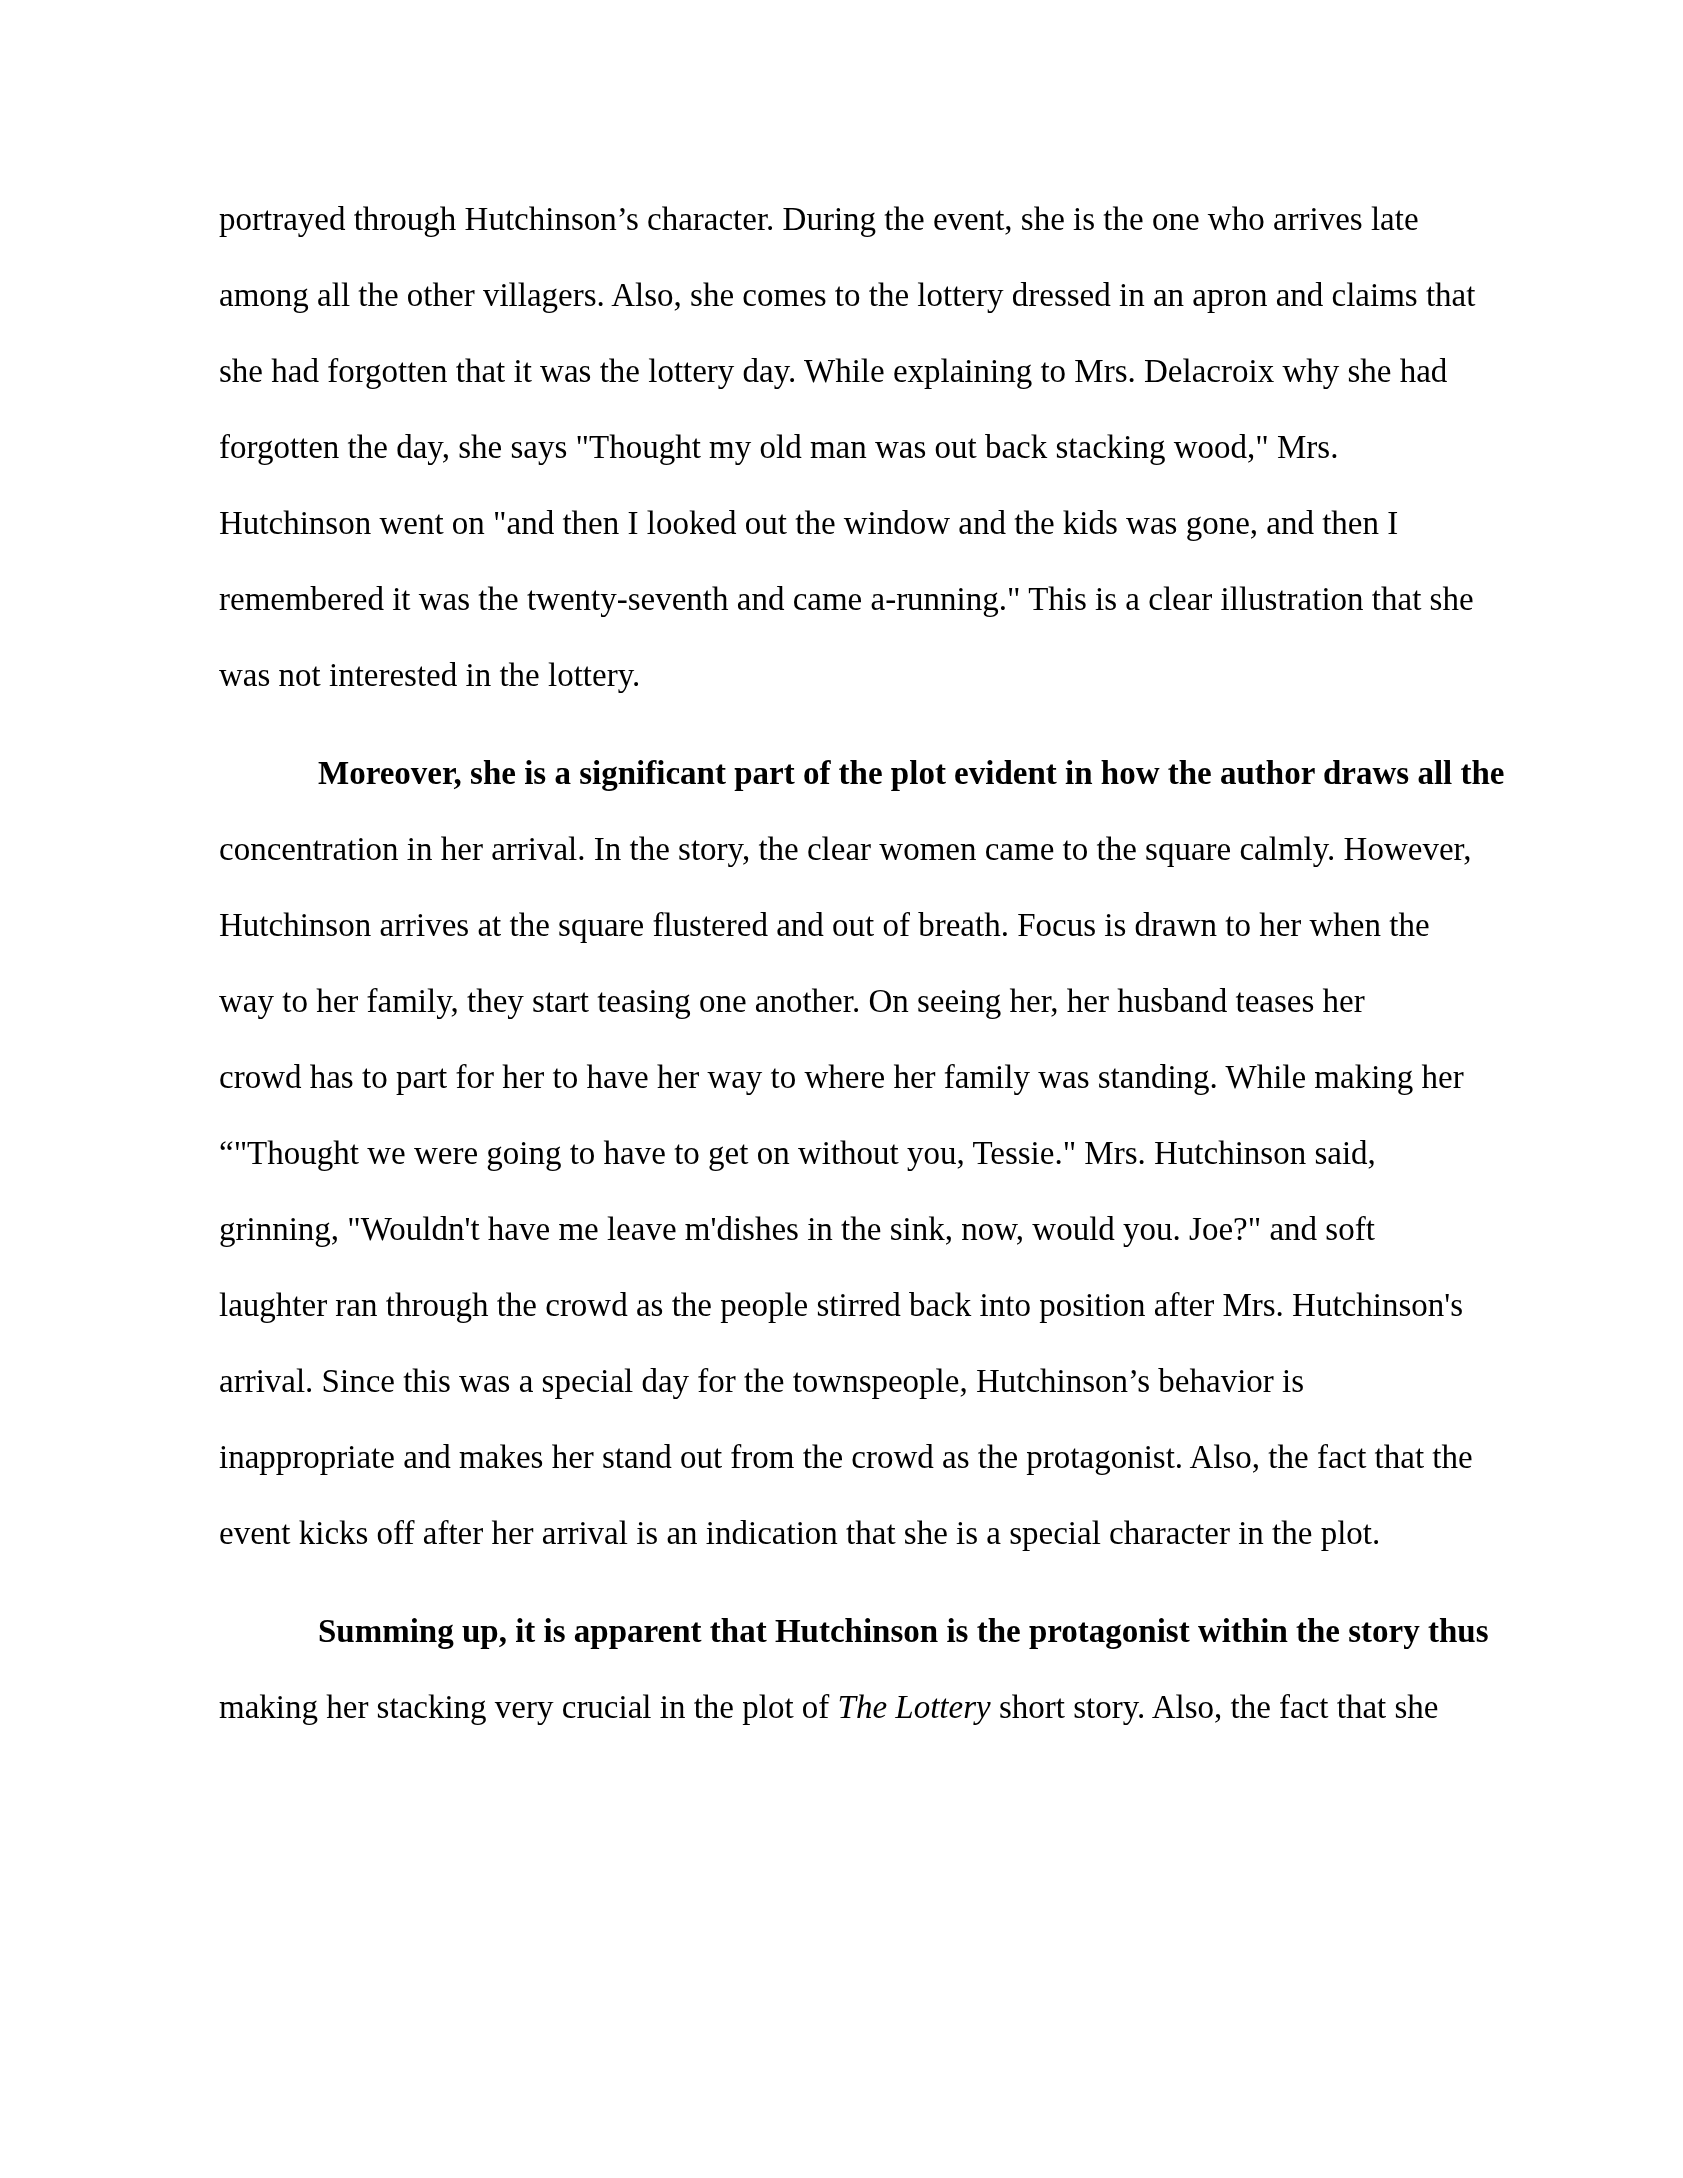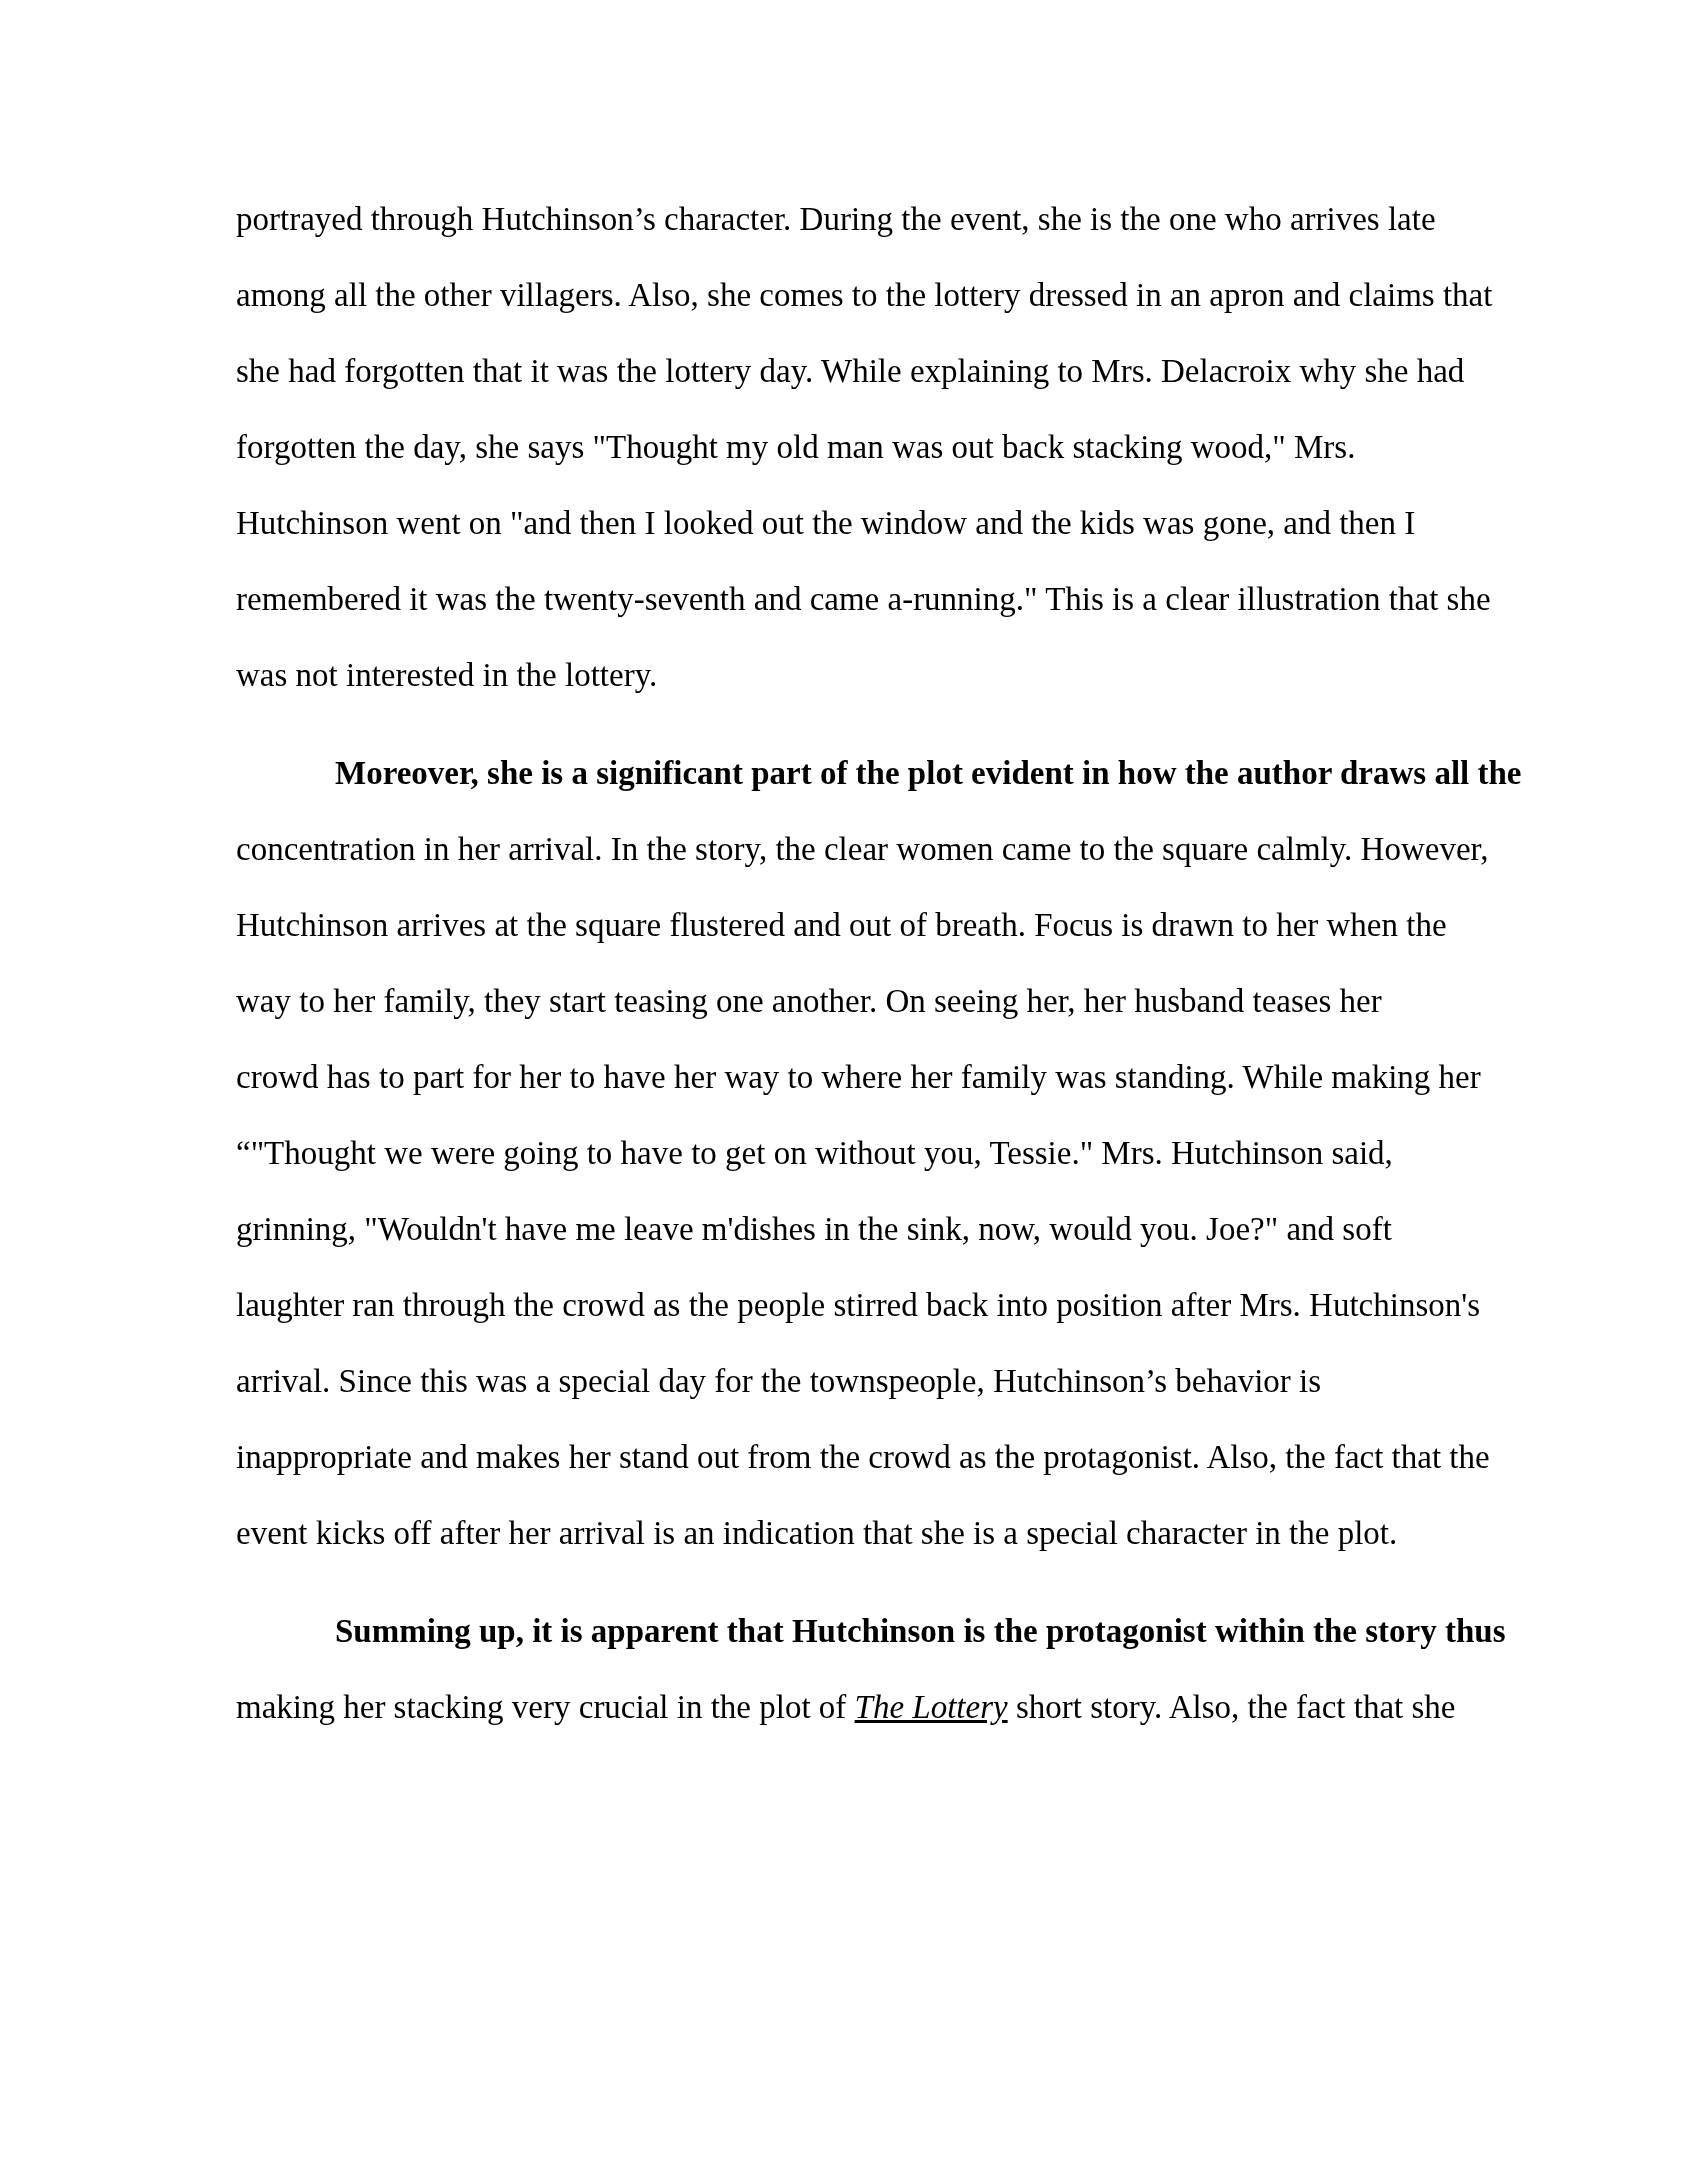--- a/index.html
+++ b/index.html
@@ -23,40 +23,38 @@
     }
     .text-block {
       position: absolute;
       left: 219px;
       top: 181px;
       width: 1277px;
       font-family: "Liberation Serif", "DejaVu Serif", serif;
       font-size: 33px;
       line-height: 76px;
       color: #000000;
-      margin-left: 17px;
     }
     .para {
       margin: 0;
       padding: 0;
     }
     .para + .para {
       margin-top: 22px;
     }
     .line {
       display: block;
       white-space: nowrap;
     }
     .line.indent {
       padding-left: 99px;
       font-weight: bold;
     }
     .italic {
       font-style: italic;
-      text-decoration: underline;
     }
   </style>
 </head>
 <body>
 
 <div class="page">
   <div class="text-block">
 
     <p class="para">
       <span class="line">portrayed through Hutchinson’s character. During the event, she is the one who arrives late</span>

